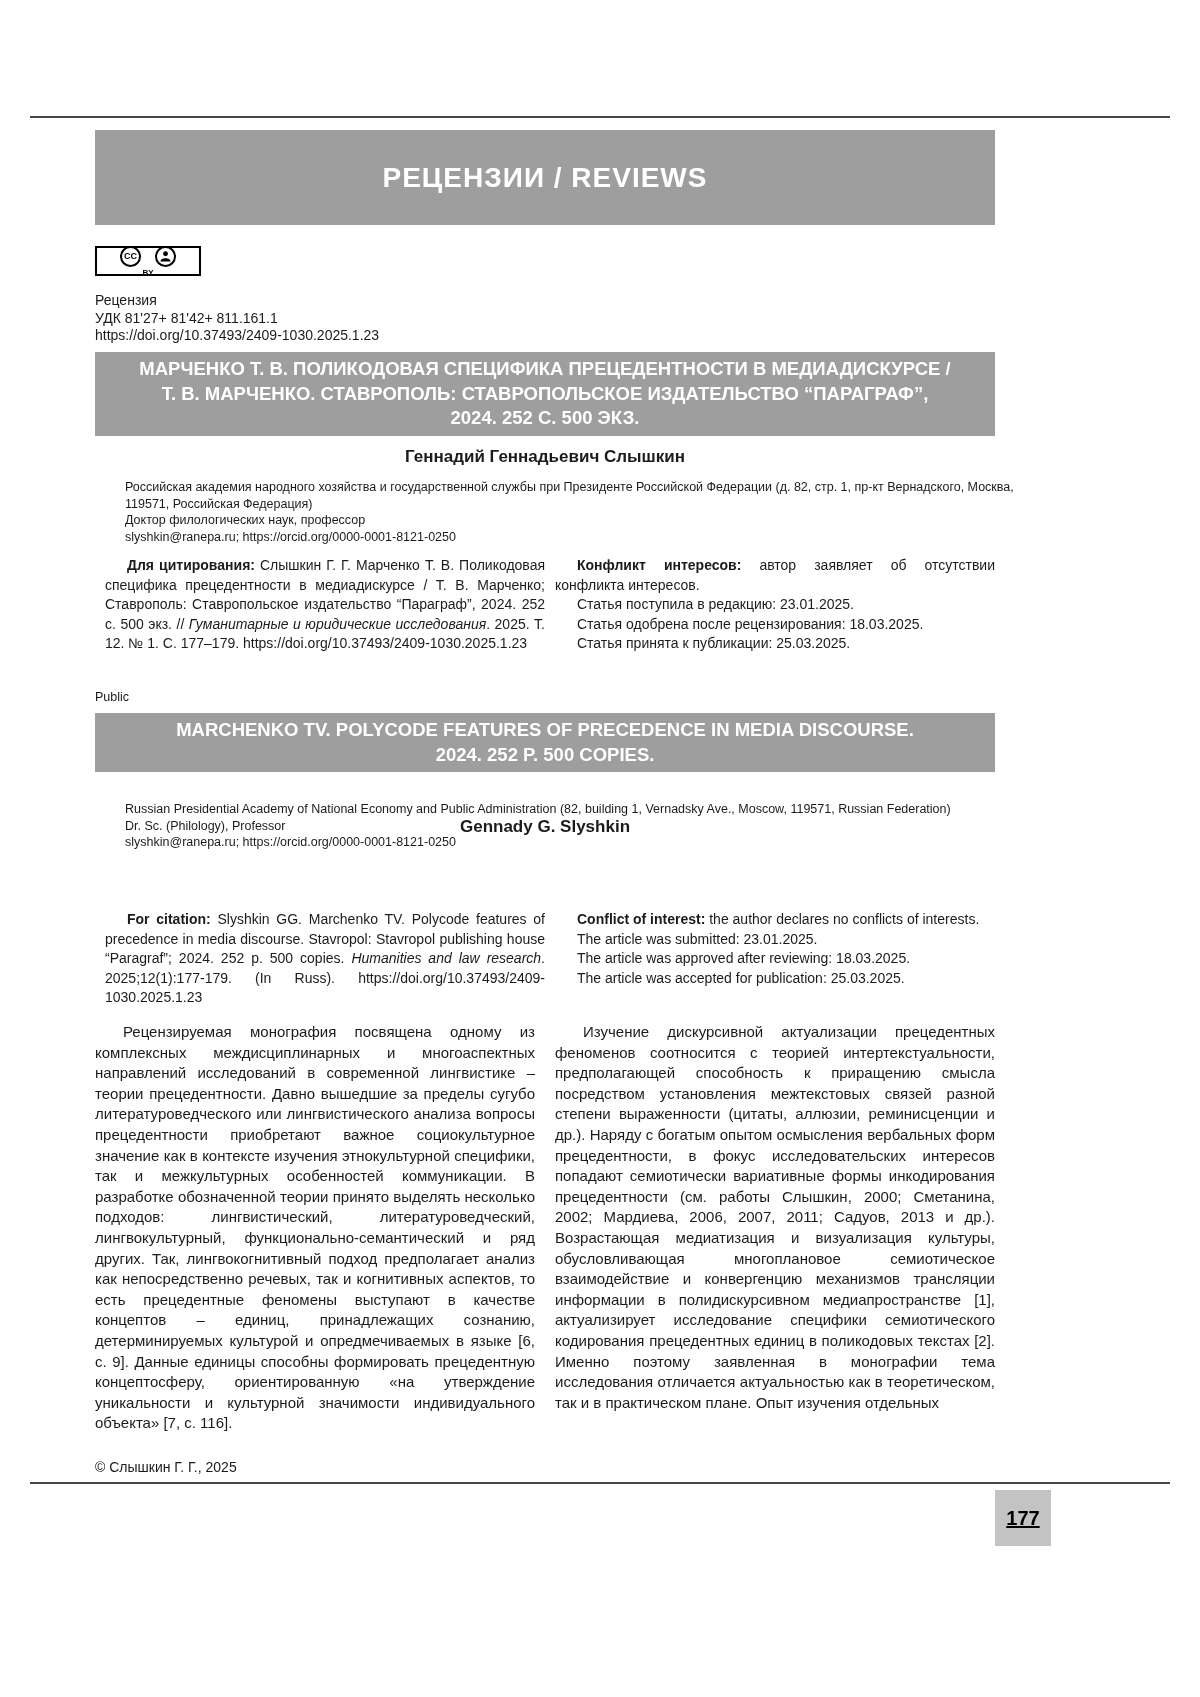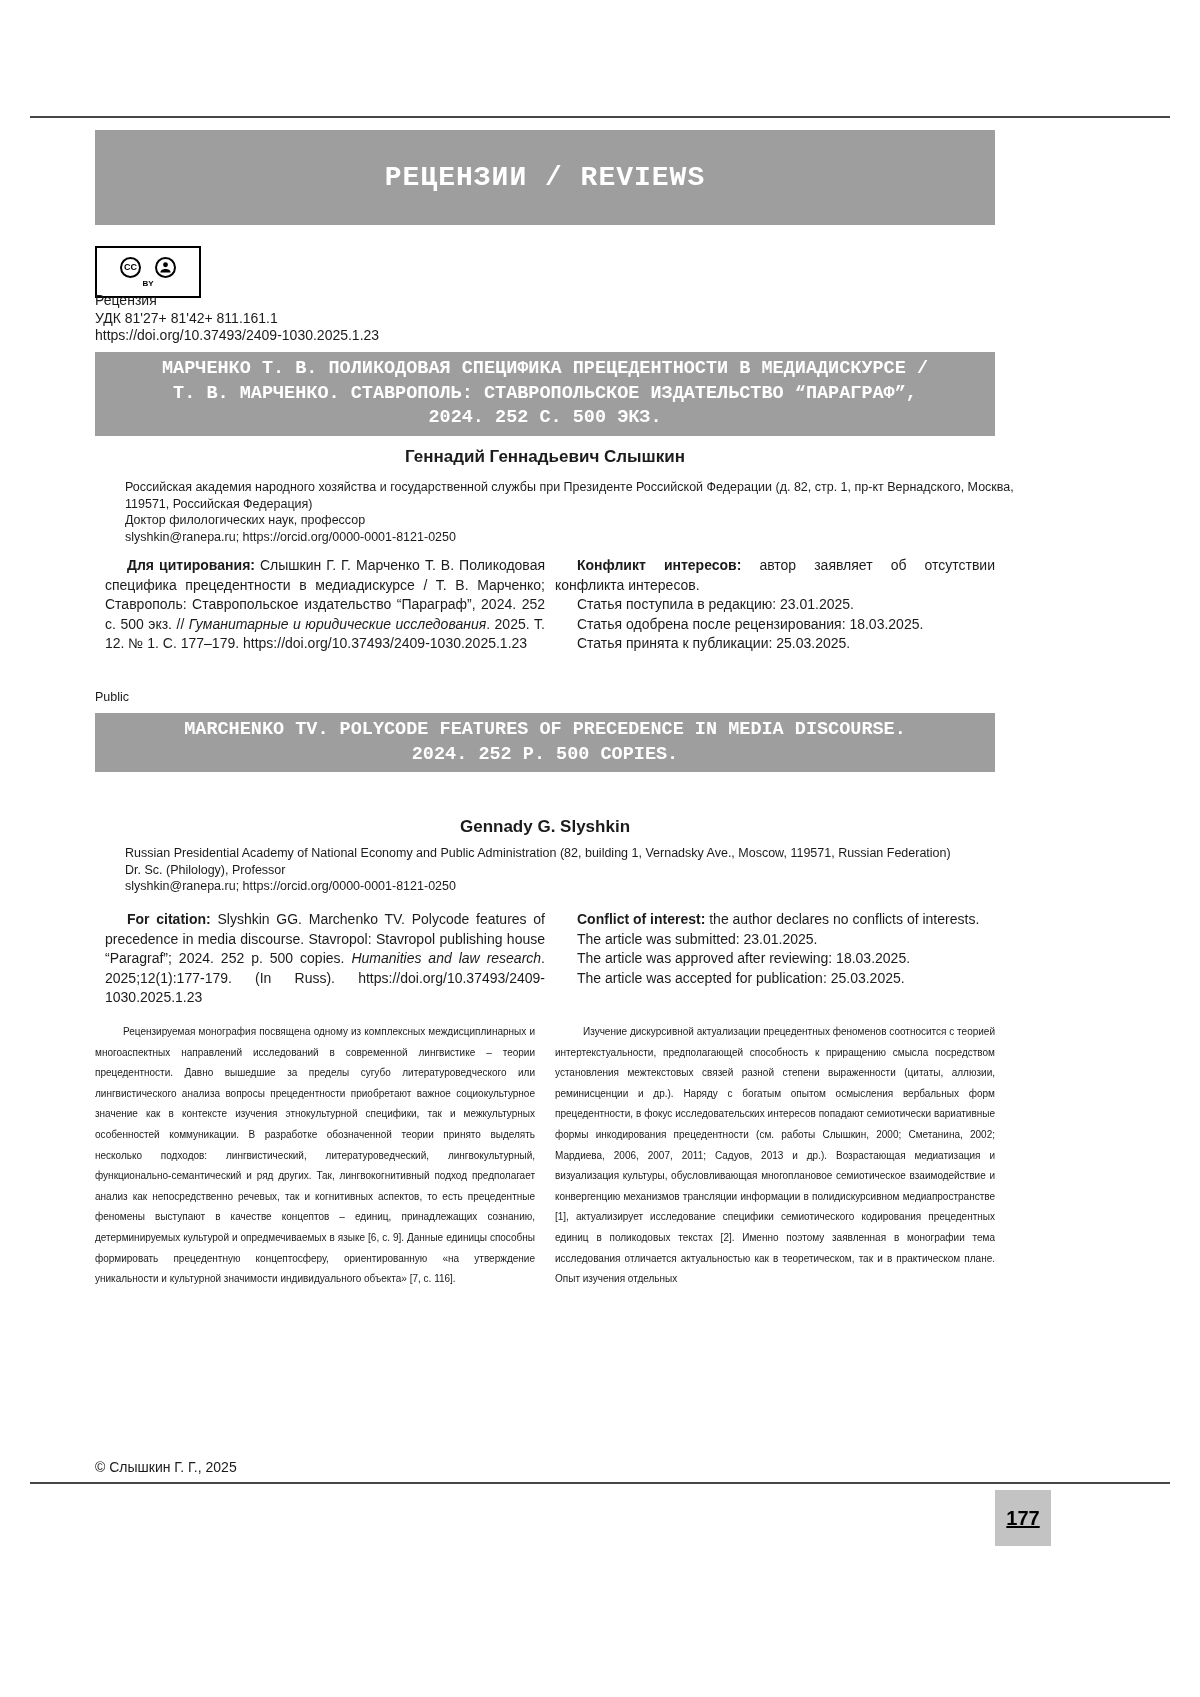--- a/index.html
+++ b/index.html
@@ -9,53 +9,53 @@
 
   .journal-title{position:absolute;top:62px;left:150px;width:790px;text-align:center;font-size:19px;letter-spacing:1px;color:#2e2e2e;}
   .header-rule,.footer-rule{position:absolute;left:30px;width:1140px;border-top:2px solid #474747;height:0;}
   .header-rule{top:116px;}
   .footer-rule{top:1482px;}
 
   .logo{position:absolute;top:6px;left:878px;width:124px;text-align:center;}
   .logo-acronym{font-size:15px;font-weight:bold;letter-spacing:7px;color:#2b2b2b;padding-left:7px;margin-top:-2px;}
   .logo-sub{font-size:6.5px;color:#666;letter-spacing:0.5px;line-height:8px;}
 
-  .banner{position:absolute;left:95px;width:900px;background:#9e9e9e;color:#ffffff;font-weight:bold;text-align:center;box-sizing:border-box;font-family:Liberation Mono, monospace;}
+  .banner{position:absolute;left:95px;width:900px;background:#9e9e9e;color:#ffffff;font-weight:bold;text-align:center;box-sizing:border-box;}
   .section-banner{top:130px;height:95px;display:flex;align-items:center;justify-content:center;font-size:28px;letter-spacing:1px;}
   .title-banner{padding:5px 30px;font-size:18.5px;line-height:24.5px;}
   .title-banner.ru{top:352px;}
   .title-banner.en{top:713px;}
 
-  .cc-badge{position:absolute;top:246px;left:95px;width:106px;height:52px;border:2px solid #000;box-sizing:border-box;display:flex;flex-direction:column;align-items:center;justify-content:center;background:#fff;gap:1px;}
+  .cc-badge{position:absolute;top:246px;left:95px;width:106px;height:30px;border:2px solid #000;box-sizing:border-box;display:flex;flex-direction:column;align-items:center;justify-content:center;background:#fff;gap:1px;}
   .cc-row{display:flex;gap:14px;align-items:center;}
   .cc-circle{width:21px;height:21px;border:2.5px solid #000;border-radius:50%;display:flex;align-items:center;justify-content:center;font-size:9px;font-weight:bold;color:#000;box-sizing:border-box;}
   .cc-by{font-size:8px;font-weight:bold;line-height:9px;color:#000;}
 
   .meta{position:absolute;top:292px;left:95px;font-size:14px;line-height:17.5px;color:#1b1b1b;}
 
   .author-name{position:absolute;left:95px;width:900px;text-align:center;font-weight:bold;font-size:17px;}
   .author-name.ru{top:447px;}
   .author-name.en{top:817px;}
 
   .affiliation{position:absolute;left:125px;width:890px;font-size:12.5px;line-height:16.5px;}
   .affiliation.ru{top:479px;}
-  .affiliation.en{top:845px;}
+  .affiliation.en{top:801px;}
 
   .col{position:absolute;width:440px;font-size:14px;line-height:19.5px;text-align:justify;hyphens:auto;-webkit-hyphens:auto;}
   .col.left{left:105px;}
   .col.right{left:555px;}
   .cit-ru{top:556px;}
   .cit-en{top:910px;}
   .indent{text-indent:22px;}
   .label{font-weight:bold;}
   .journal-italic{font-style:italic;}
 
   .review-label{position:absolute;top:690px;left:95px;font-size:12.5px;}
 
-  .body-col{position:absolute;top:1022px;width:440px;font-size:10px;line-height:20.6px;text-align:justify;hyphens:auto;-webkit-hyphens:auto;}
+  .body-col{position:absolute;top:1022px;width:440px;font-size:15px;line-height:20.6px;text-align:justify;hyphens:auto;-webkit-hyphens:auto;}
   .body-col p{text-indent:28px;}
   .body-col.left{left:95px;}
   .body-col.right{left:555px;}
 
   .copyright{position:absolute;top:1459px;left:95px;font-size:14px;}
   .page-number{position:absolute;top:1490px;left:995px;width:56px;height:56px;background:#c3c3c3;color:#000000;font-weight:bold;font-size:20px;display:flex;align-items:center;justify-content:center;text-decoration:underline;}
 </style>
 </head>
 <body>
 

